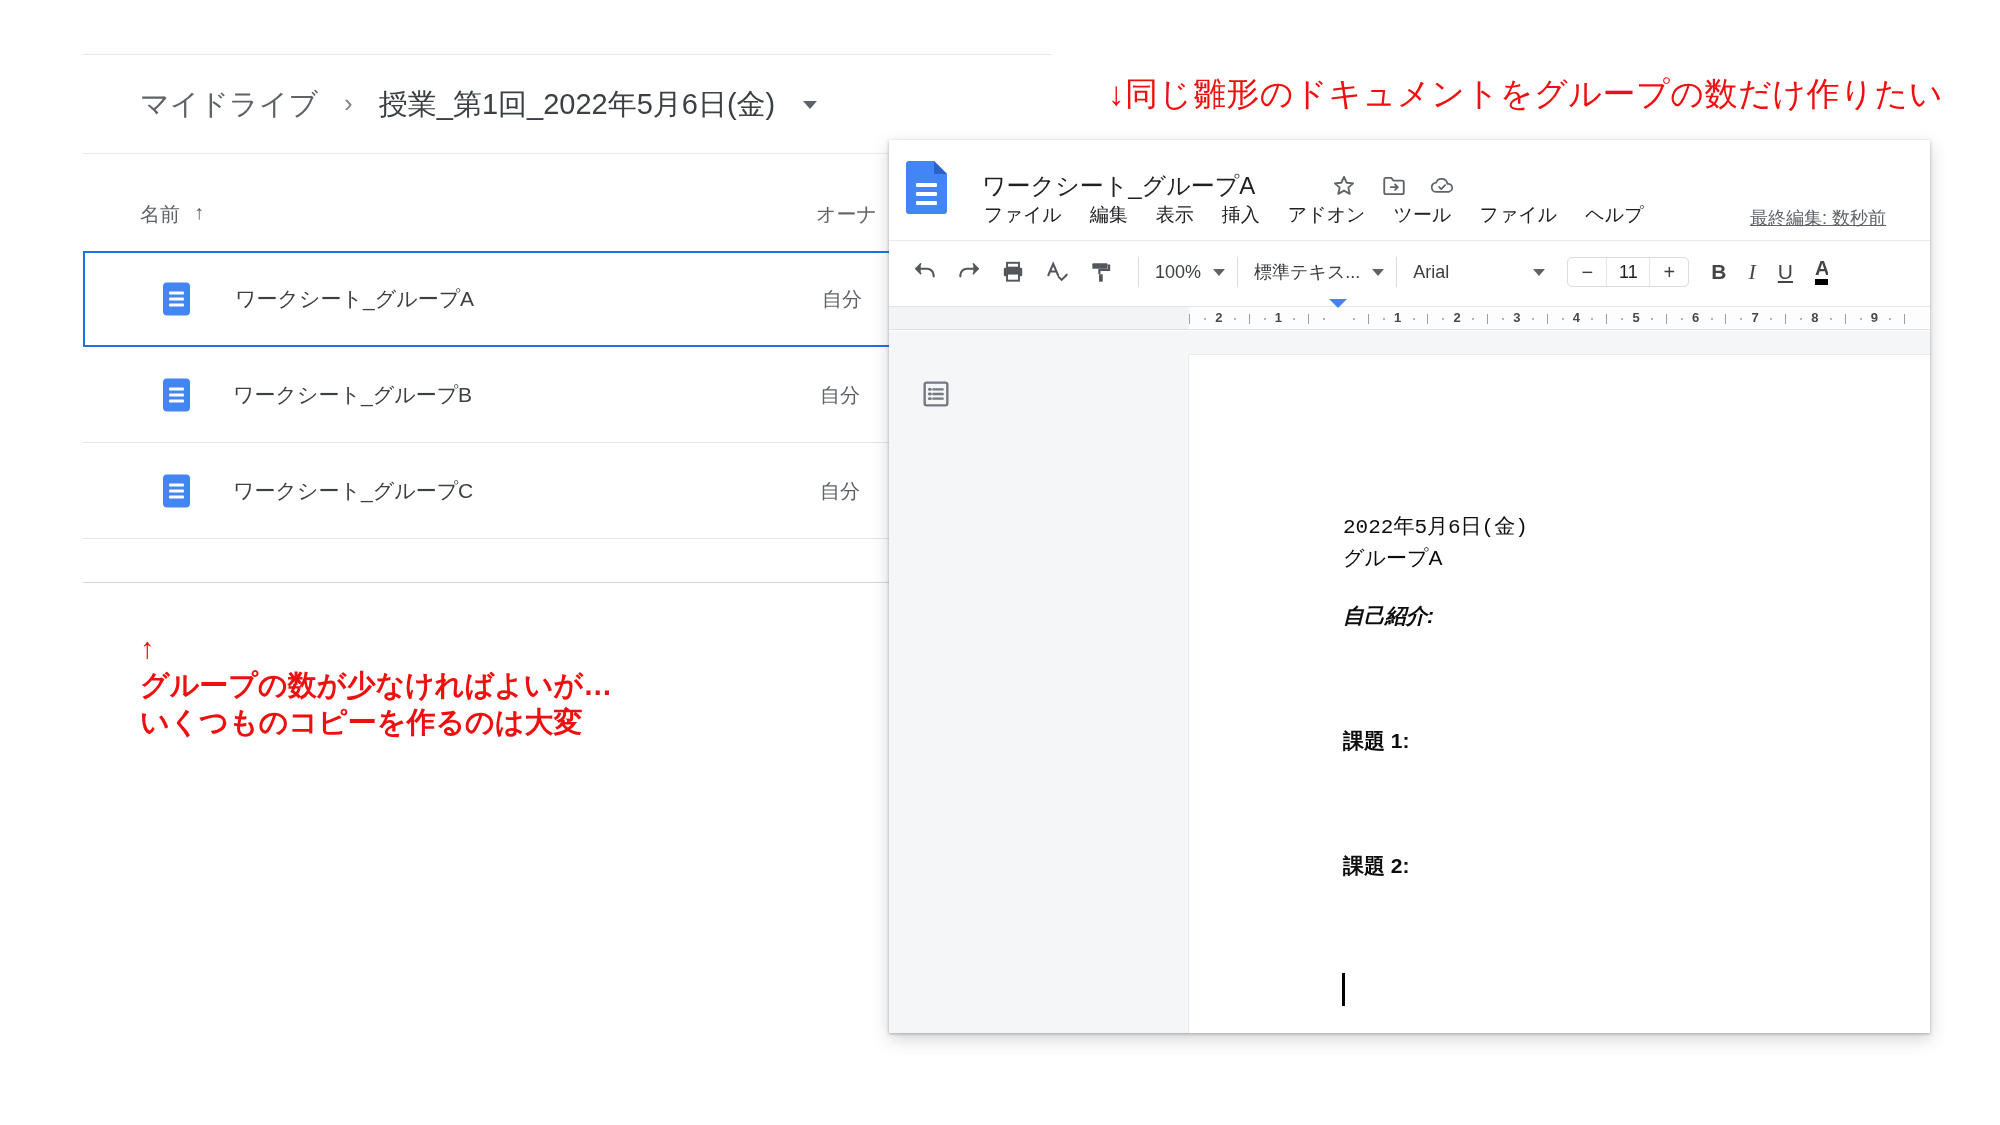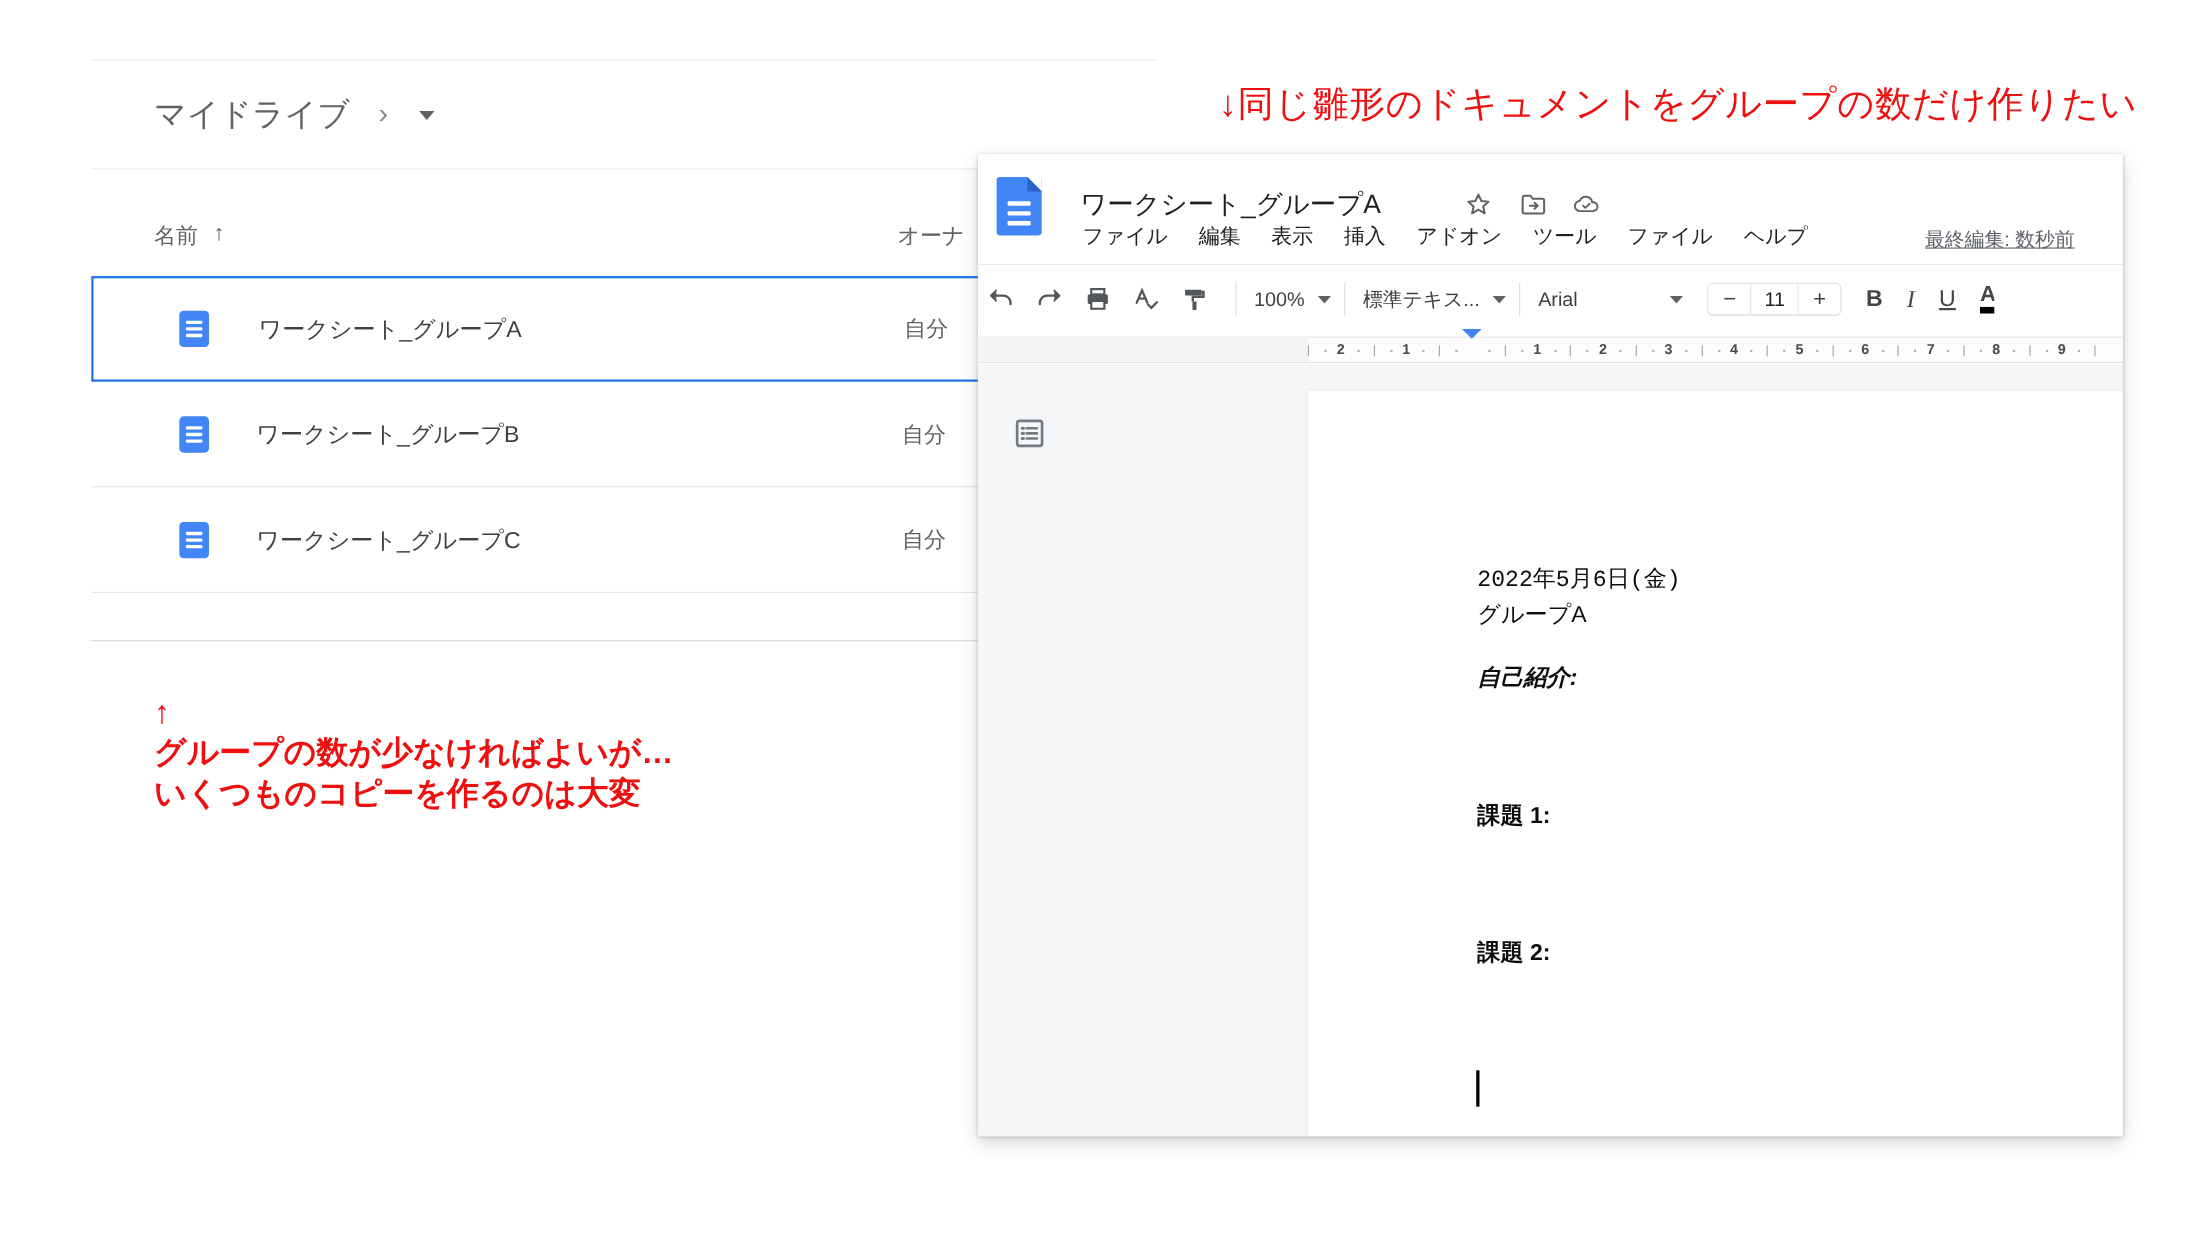--- a/index.html
+++ b/index.html
@@ -45,21 +45,21 @@
   .docs-logo i:nth-child(4){top:31px;}
   .docs-logo i:nth-child(5){top:40px;}
   .doc-title{position:absolute;left:93px;top:30px;font-size:24px;color:#1f1f1f;white-space:nowrap;cursor:text;}
   .title-icon{position:absolute;top:33px;width:26px;height:26px;color:#5f6368;cursor:pointer;}
   .ic-star{left:442px;} .ic-movefolder{left:492px;} .ic-cloud{left:540px;}
   .menubar{position:absolute;left:95px;top:62px;display:flex;gap:28px;}
   .menu-item{font-size:19px;color:#202124;cursor:pointer;white-space:nowrap;}
   .last-edit{position:absolute;right:44px;top:66px;font-size:18px;color:#5f6368;text-decoration:underline;white-space:nowrap;cursor:pointer;}
   .docs-headline{position:absolute;left:0;top:100px;width:100%;height:1px;background:#e8eaed;}
 
-  .toolbar{position:absolute;left:0;top:101px;width:100%;height:62px;display:flex;align-items:center;padding-left:8px;overflow:hidden;background:#fff;}
+  .toolbar{position:absolute;left:0;top:101px;width:100%;height:62px;display:flex;align-items:center;padding-left:23px;overflow:hidden;background:#fff;}
   .tb-icon{width:26px;height:26px;margin-right:18px;color:#53575c;flex:0 0 auto;cursor:pointer;}
   .tb-div{width:1px;height:30px;background:#dadce0;margin:0 16px 0 6px;flex:0 0 auto;}
   .tb-select{display:flex;align-items:center;gap:12px;font-size:18px;color:#3c4043;margin-right:6px;cursor:pointer;white-space:nowrap;}
   .caret-down{width:0;height:0;border-left:6px solid transparent;border-right:6px solid transparent;border-top:7px solid #5f6368;}
   .font-select{width:132px;justify-content:space-between;}
   .size-group{display:flex;align-items:center;border:1px solid #dadce0;border-radius:5px;height:30px;margin:0 22px 0 16px;flex:0 0 auto;}
   .size-btn{width:38px;text-align:center;font-size:20px;color:#3c4043;cursor:pointer;}
   .size-value{width:44px;text-align:center;font-size:18px;color:#202124;border-left:1px solid #e4e6e8;border-right:1px solid #e4e6e8;line-height:28px;cursor:text;}
   .fmt-btn{font-size:21px;color:#444746;margin-right:22px;cursor:pointer;flex:0 0 auto;}
   .fmt-b{font-weight:700;}
@@ -94,20 +94,21 @@
 <body>
 
 <div class="canvas">
 
   <div class="annotation-top">↓同じ雛形のドキュメントをグループの数だけ作りたい</div>
 
   <section class="drive">
     <div class="breadcrumb">
       <span class="bc-root">マイドライブ</span>
       <span class="bc-sep">›</span>
+      <span class="bc-cur">授業_第1回_2022年5月6日(金)</span>
       <span class="bc-caret"></span>
     </div>
     <div class="drive-divider"></div>
     <div class="colhead">
       <span class="col-name">
         <span>名前</span>
         <span class="sort-arrow">↑</span>
       </span>
       <span class="col-owner">オーナ</span>
     </div>

